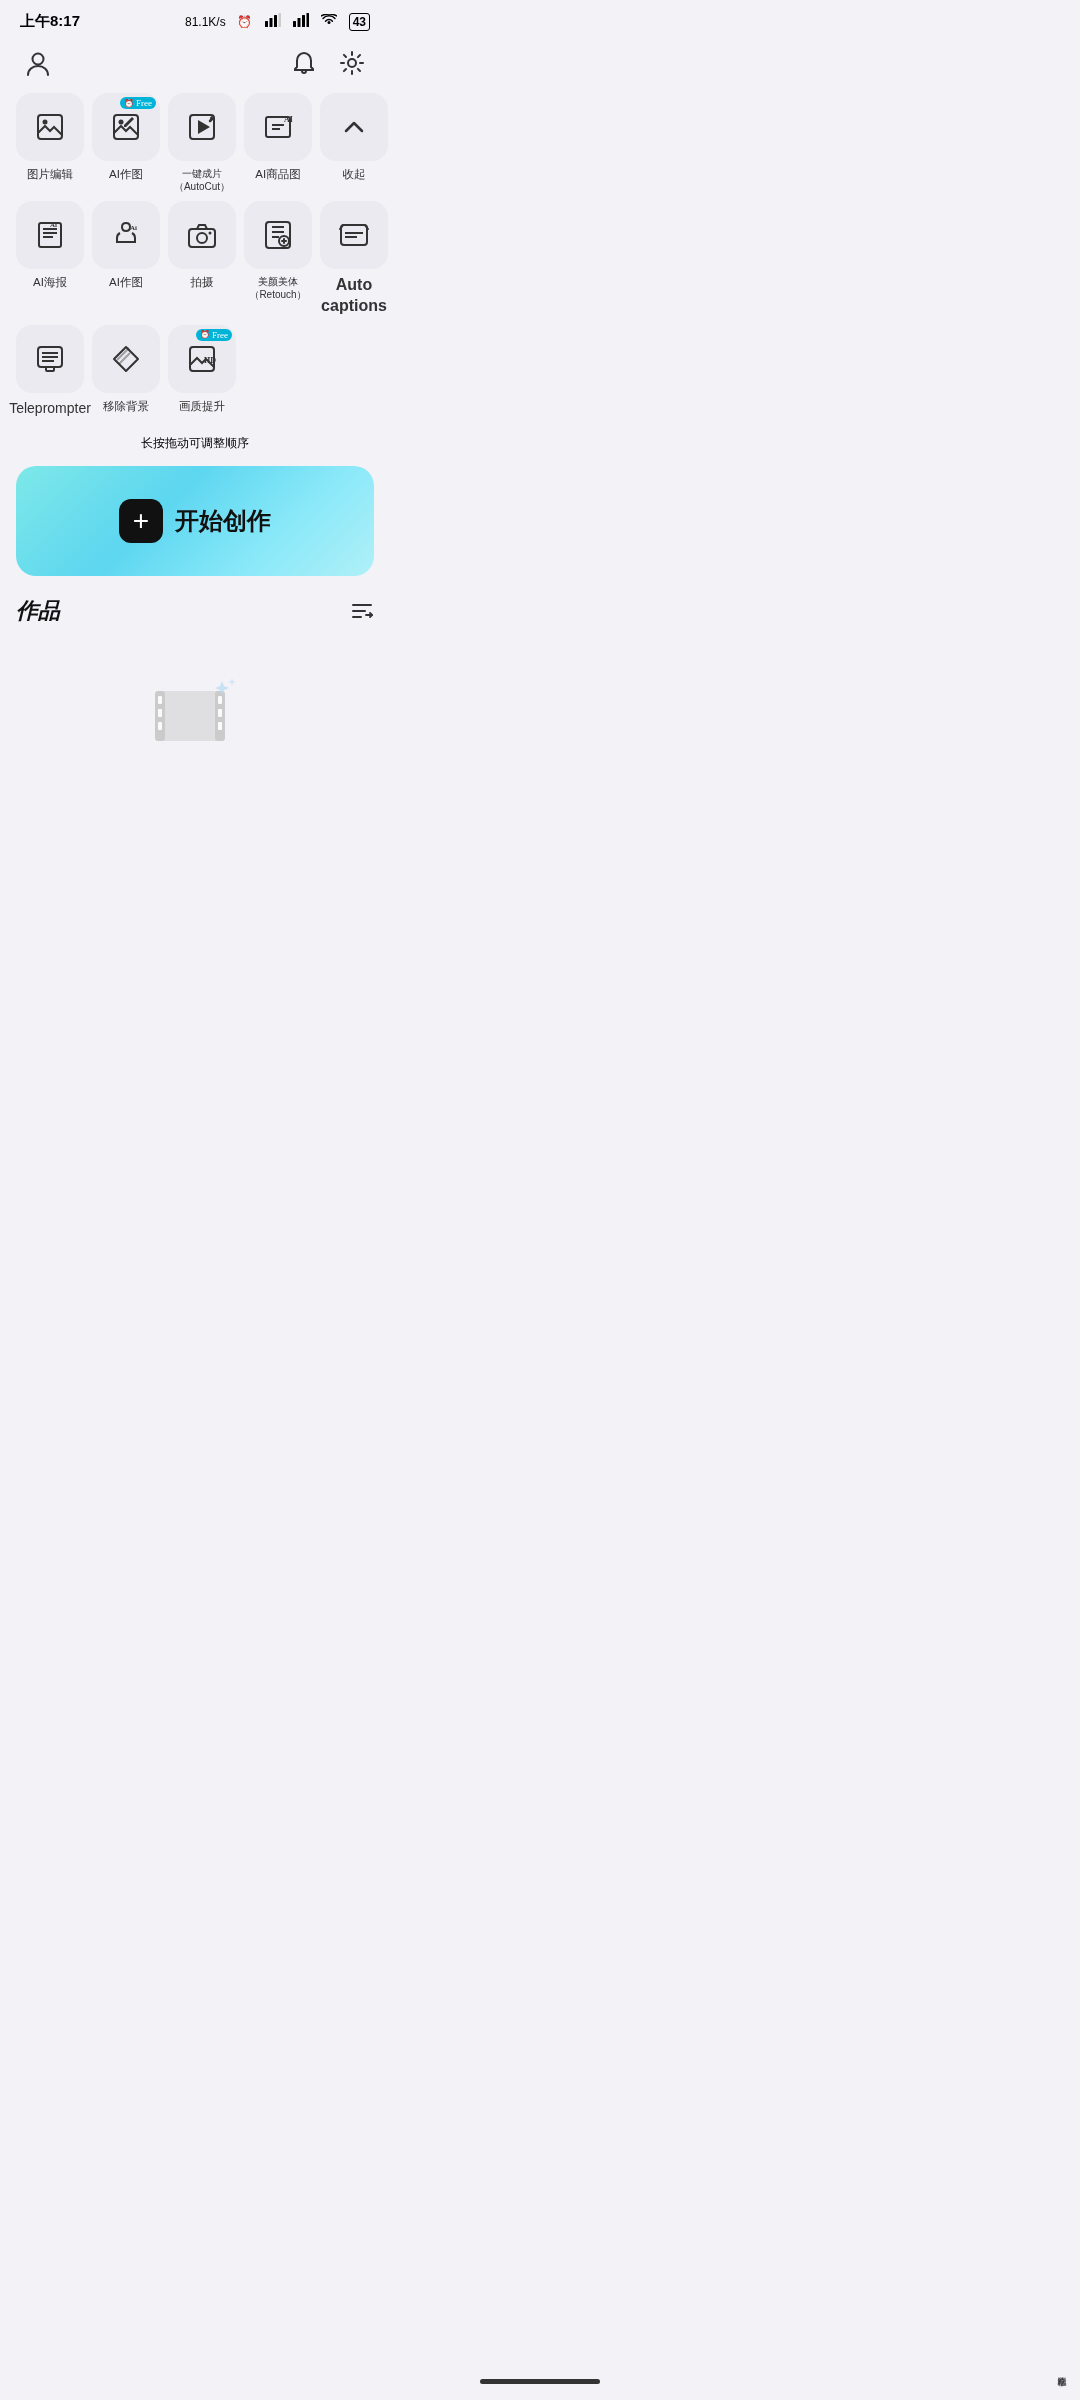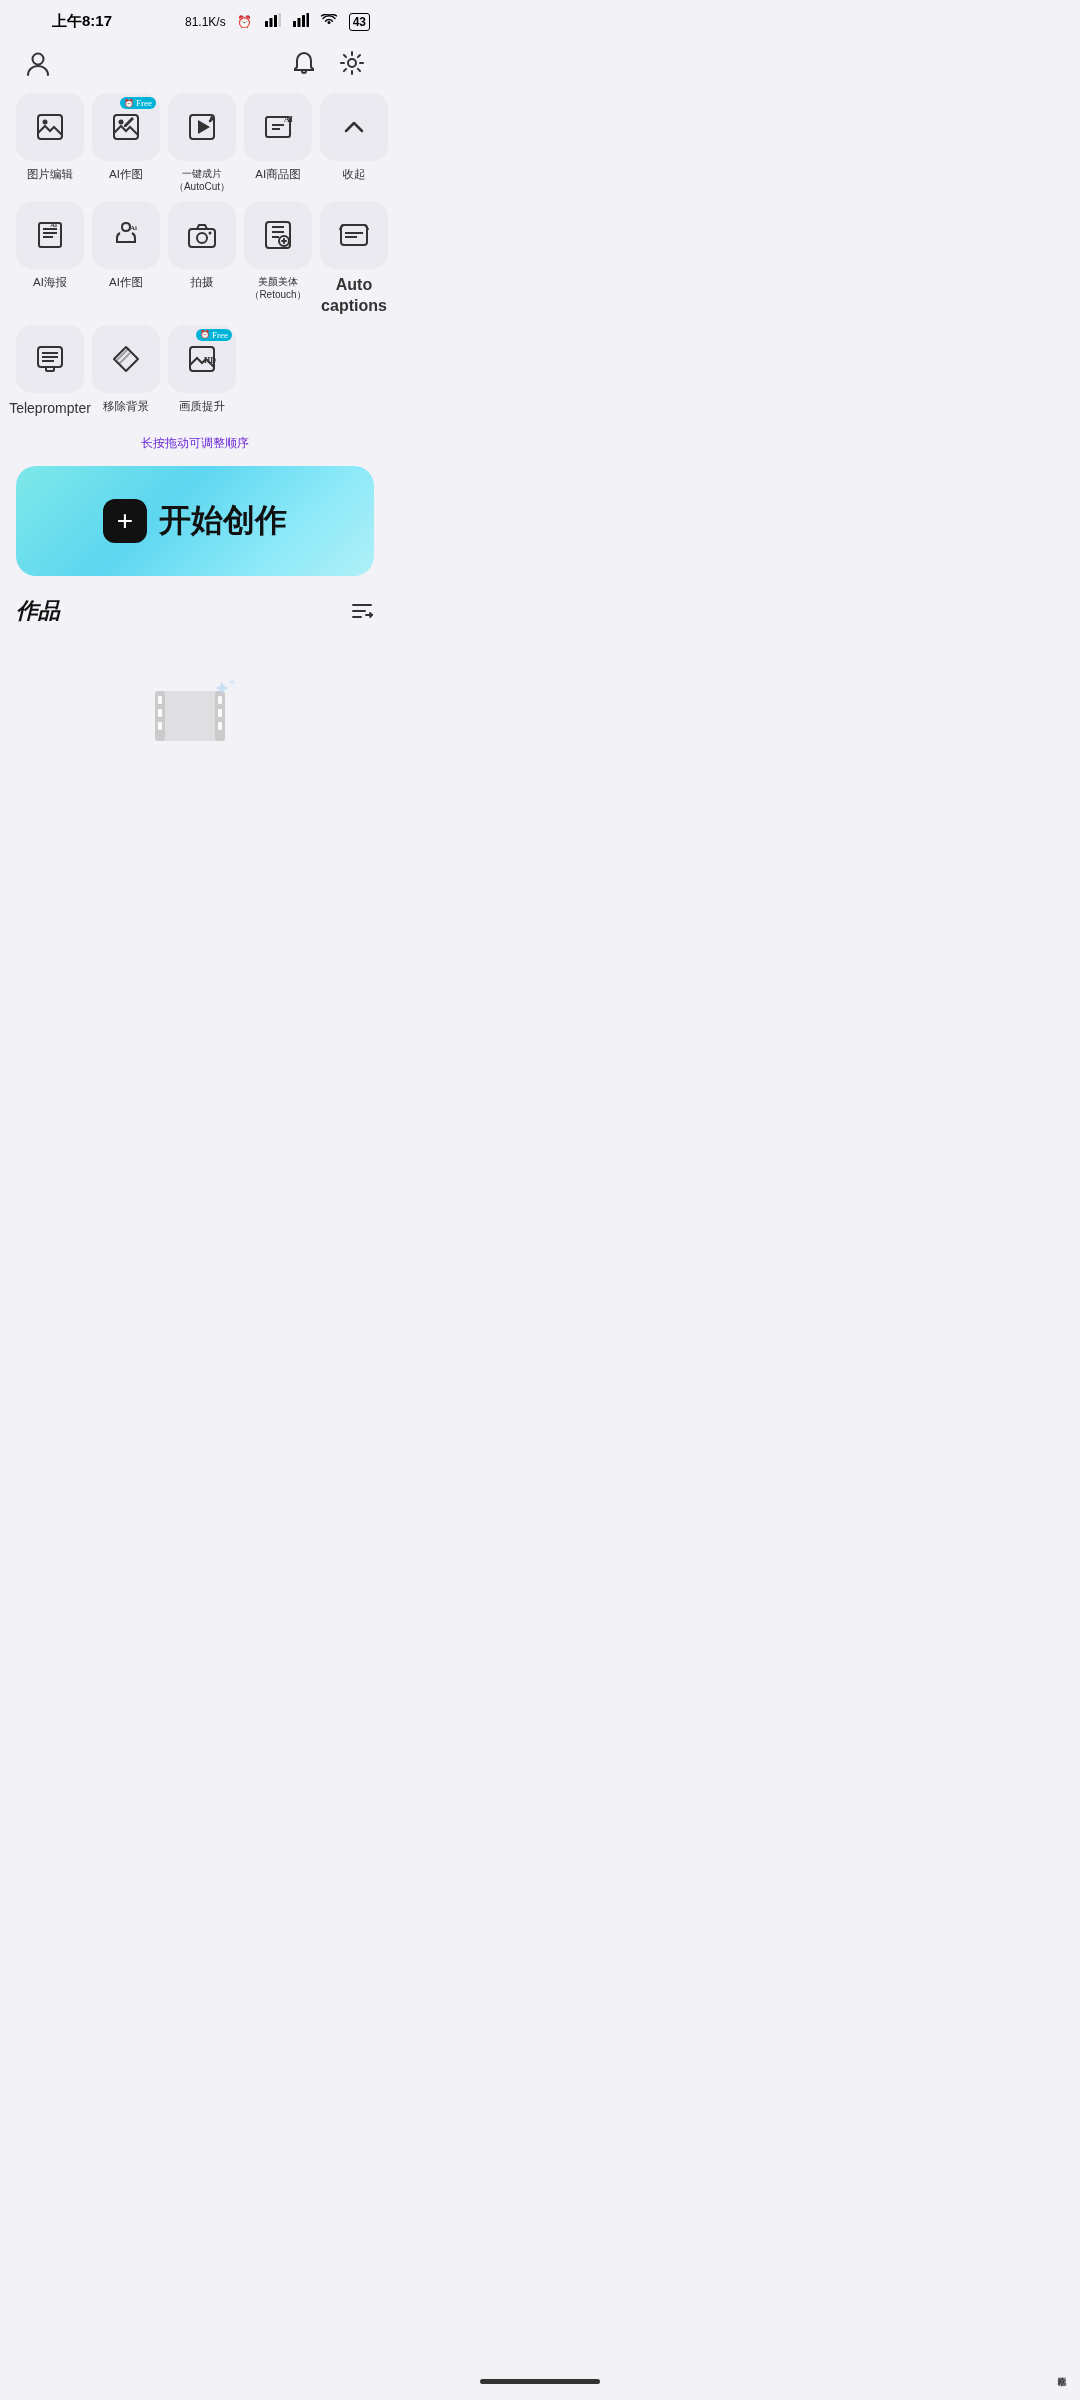--- a/index.html
+++ b/index.html
@@ -18,21 +18,20 @@
       display: flex;
       justify-content: space-between;
       align-items: center;
       padding: 12px 20px 6px;
       background: #f2f2f7;
     }
     .status-time {
       font-size: 15px;
       font-weight: 600;
       color: #000;
-      margin-left: 32px;
     }
     .status-right {
       display: flex;
       align-items: center;
       gap: 12px;
       font-size: 12px;
       color: #000;
     }
     .status-right span { font-size: 12px; }
 
@@ -111,21 +110,21 @@
       gap: 2px;
     }
     .free-badge::before {
       content: '⏰';
       font-size: 8px;
     }
 
     .drag-hint {
       text-align: center;
       font-size: 12px;
-      color: #6d28d9;
+      color: #000000;
       padding: 10px 0 14px;
     }
 
     
     .start-section {
       padding: 0 16px;
       margin-bottom: 20px;
     }
     .start-btn {
       width: 100%;
@@ -147,21 +146,21 @@
       border-radius: 12px;
       display: flex;
       align-items: center;
       justify-content: center;
       color: white;
       font-size: 28px;
       font-weight: 300;
       line-height: 1;
     }
     .start-text {
-      font-size: 32px;
+      font-size: 24px;
       font-weight: 700;
       color: #111;
     }
 
     
     .works-section {
       padding: 0 16px;
     }
     .works-header {
       display: flex;

